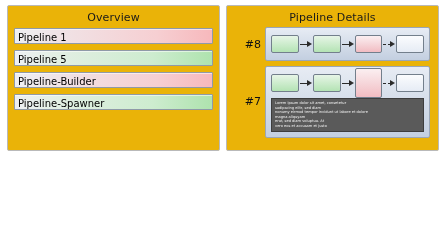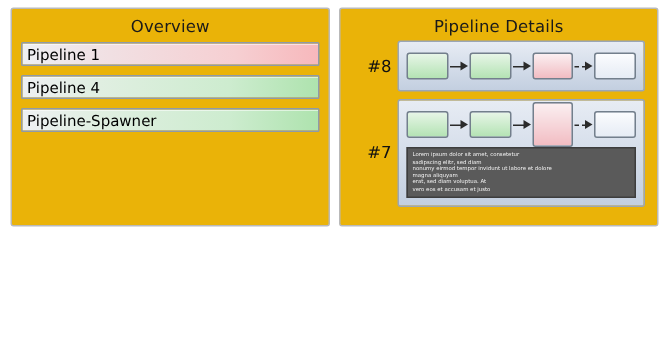--- a/index.html
+++ b/index.html
@@ -188,23 +188,26 @@
   <div class="panel overview-panel">
     <div class="panel-title">Overview</div>
     <div class="pipeline-list">
 
       <div class="pipeline-bar red">
         <span>Pipeline 1</span>
       </div>
 
 
       <div class="pipeline-bar green">
-        <span>Pipeline 4</span>
-      </div>
-
+        <span>Pipeline 5</span>
+      </div>
+
+      <div class="pipeline-bar red">
+        <span>Pipeline-Builder</span>
+      </div>
 
       <div class="pipeline-bar green">
         <span>Pipeline-Spawner</span>
       </div>
 
     </div>
   </div>
 
   <div class="panel details-panel">
     <div class="panel-title">Pipeline Details</div>

